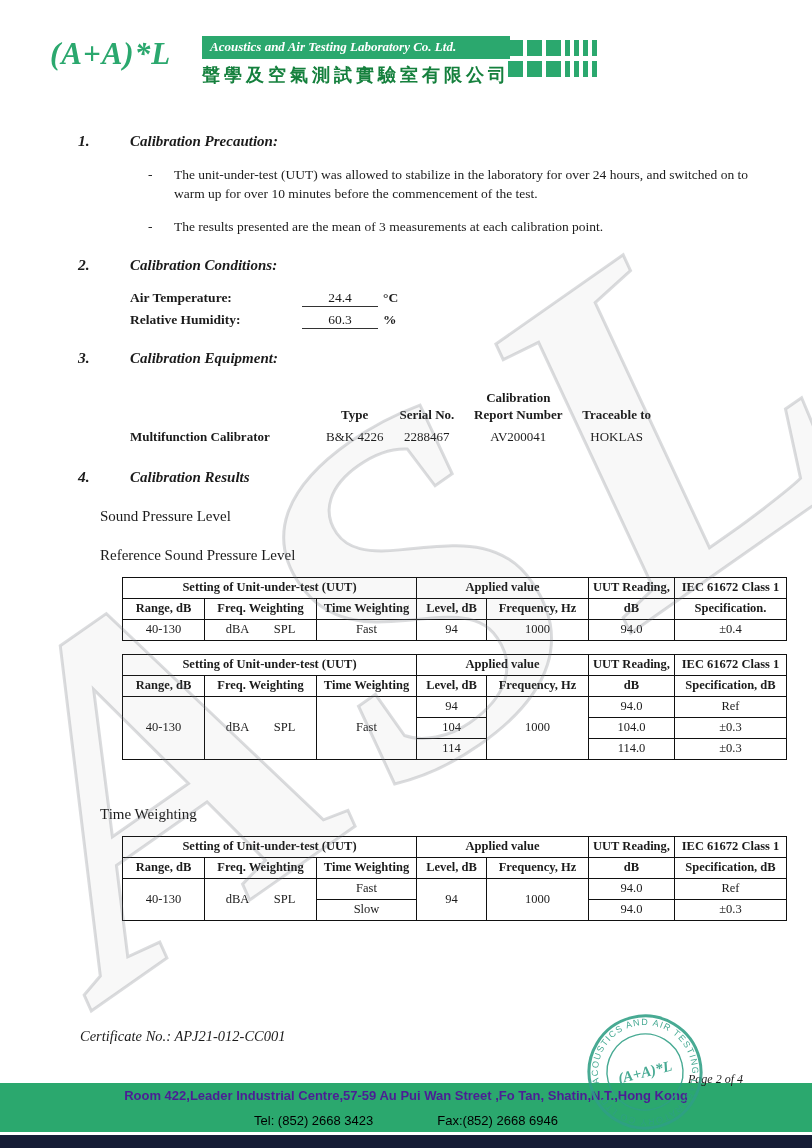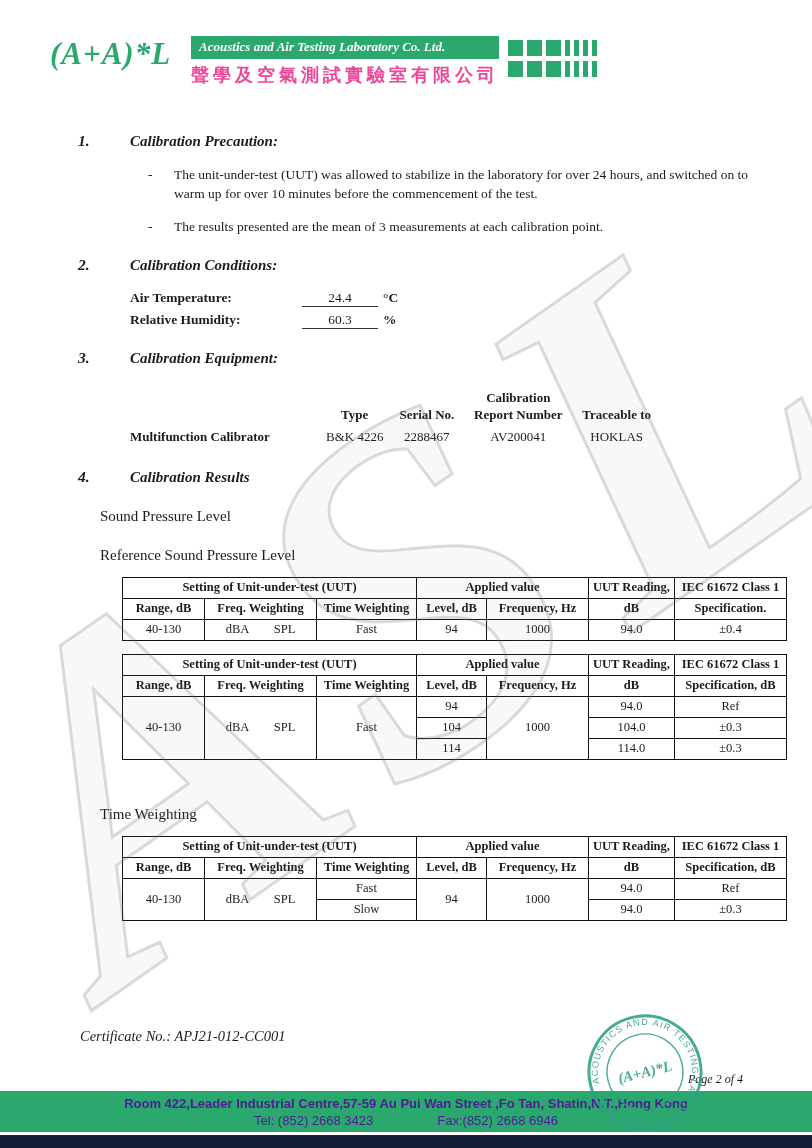--- a/index.html
+++ b/index.html
@@ -4,24 +4,24 @@
 <style>
 *{margin:0;padding:0;box-sizing:border-box}
 html,body{background:#ffffff}
 .page{position:relative;width:812px;height:1148px;margin:0 auto;background:#fff;overflow:hidden;
   font-family:"Liberation Serif",serif;color:#1b1b1b}
 
 
 .header{position:relative;padding:36px 0 0 50px;height:112px}
 .logo{display:inline-block;vertical-align:top;font-size:31px;font-weight:bold;font-style:italic;
   color:#2ba86e;letter-spacing:1px}
-.header-mid{display:inline-block;vertical-align:top;margin-left:16px}
+.header-mid{display:inline-block;vertical-align:top;margin-left:27px}
 .banner-en{background:#2ba86e;color:#fff;font-weight:bold;font-style:italic;font-size:13px;
   padding:3px 14px 4px 8px;white-space:nowrap}
-.banner-zh{color:#ec4899;font-weight:bold;font-size:18px;letter-spacing:4px;margin-top:4px;
+.banner-zh{color:#15803d;font-weight:bold;font-size:18px;letter-spacing:4px;margin-top:4px;
   font-family:"DejaVu Sans","Liberation Sans",sans-serif}
 .blocks{position:absolute;left:508px;top:40px;display:flex;flex-direction:column;gap:5px}
 .blocks-row{display:flex;gap:4px}
 .sq{width:15px;height:16px;background:#2ba86e}
 .bar{width:5px;height:16px;background:#2ba86e}
 
 
 .sec{display:flex;align-items:baseline;margin:20px 0 0 78px}
 .sec-num{width:52px;font-weight:bold;font-style:italic;font-size:15.5px}
 .sec-title{font-weight:bold;font-style:italic;font-size:15px}
@@ -52,21 +52,21 @@
   overflow:hidden}
 table.res th{font-weight:bold}
 .freqcell{word-spacing:22px}
 
 
 .certline{position:absolute;left:80px;top:1028px;font-style:italic;font-size:14.5px;z-index:10}
 .pageno{position:absolute;left:688px;top:1072px;font-style:italic;font-size:12px;z-index:10}
 .band{position:absolute;left:0;bottom:16px;width:812px;background:#2ba86e;text-align:center;
   padding:5px 0 4px;font-family:"Liberation Sans",sans-serif}
 .band .l1{color:#4c1d95;font-size:13px;font-weight:bold}
-.band .l2,.band .l3{color:#4c1d95;font-size:13px;margin-top:2px}
+.band .l2,.band .l3{color:#000000;font-size:13px;margin-top:10px}
 .band .gap{display:inline-block;width:64px}
 .darkstrip{position:absolute;left:0;bottom:0;width:812px;height:13px;background:#161d36}
 
 
 .stamp{position:absolute;left:585px;top:1012px;width:120px;height:120px;transform:rotate(-14deg);
   opacity:.88;z-index:40}
 
 
 .watermark{position:absolute;top:350px;left:-140px;width:1100px;text-align:center;
   font-size:480px;line-height:1;font-weight:bold;font-style:italic;letter-spacing:25px;

